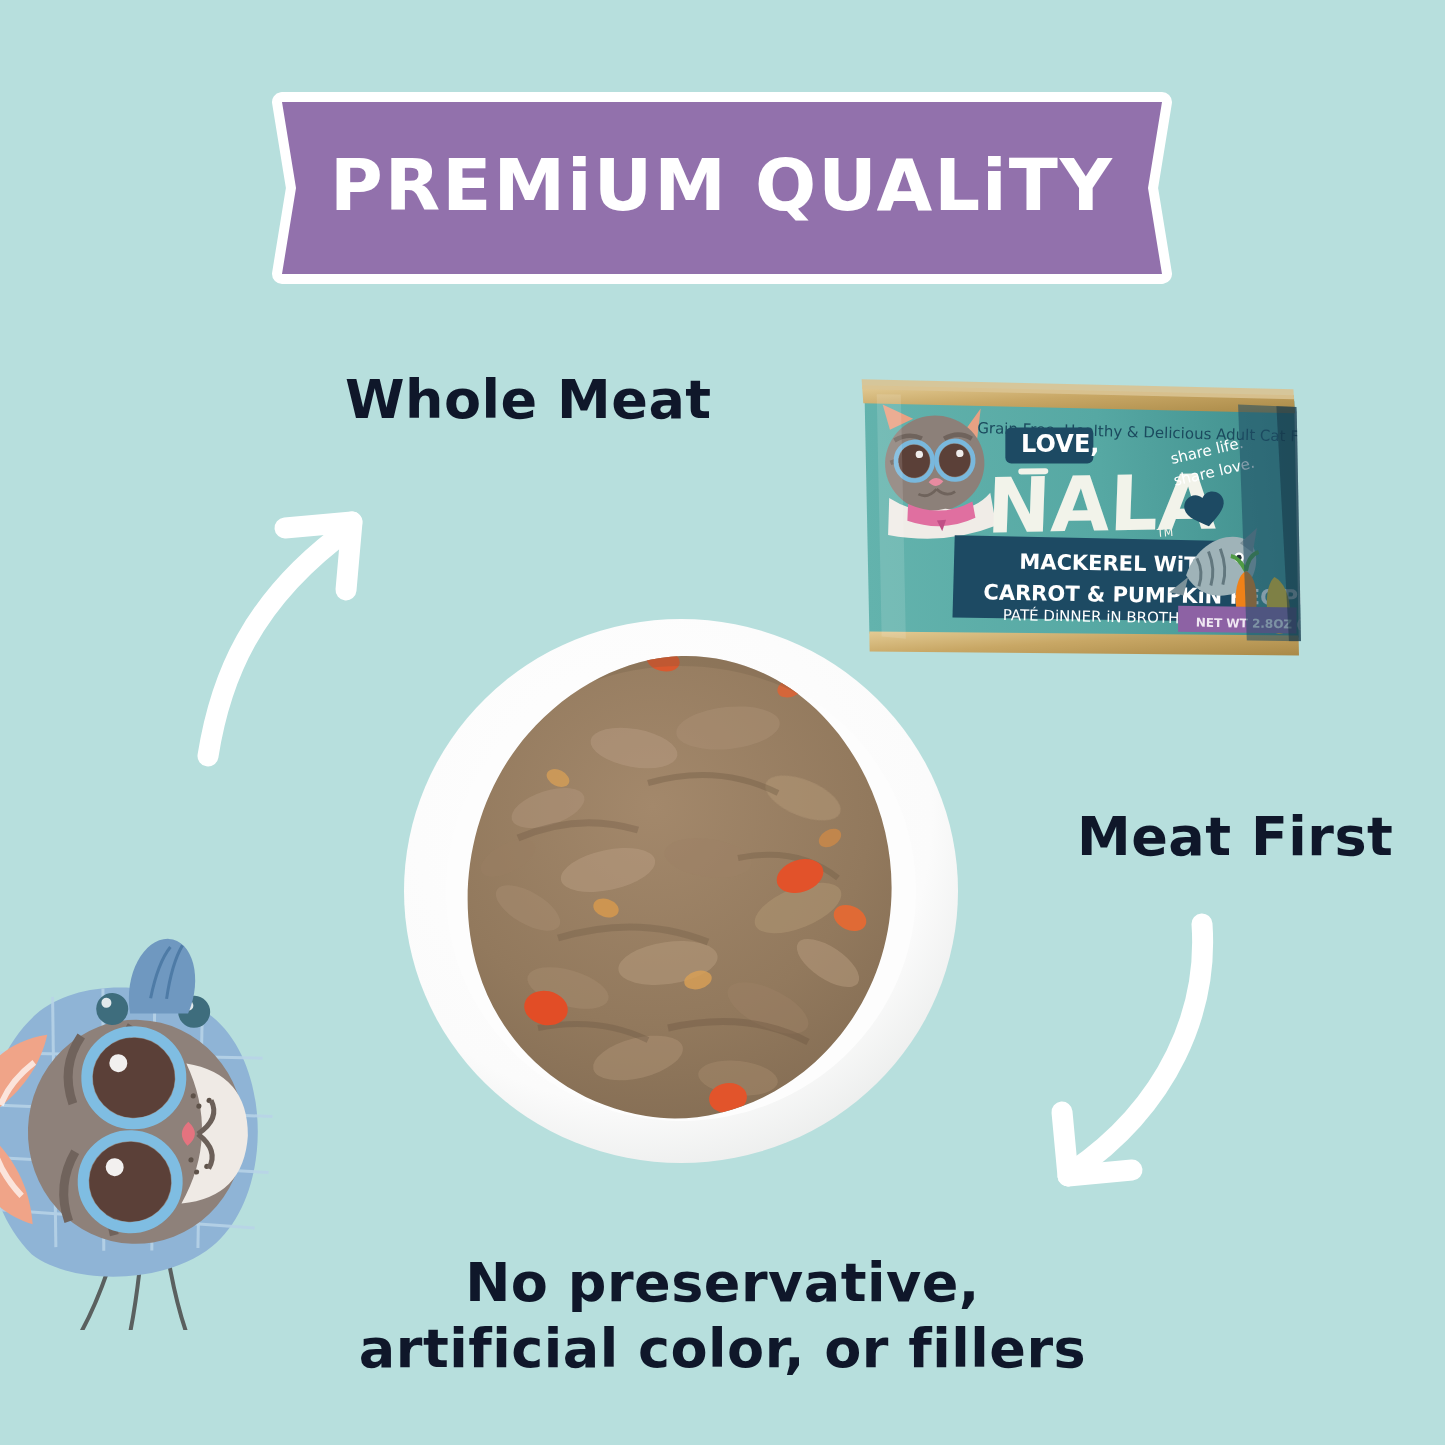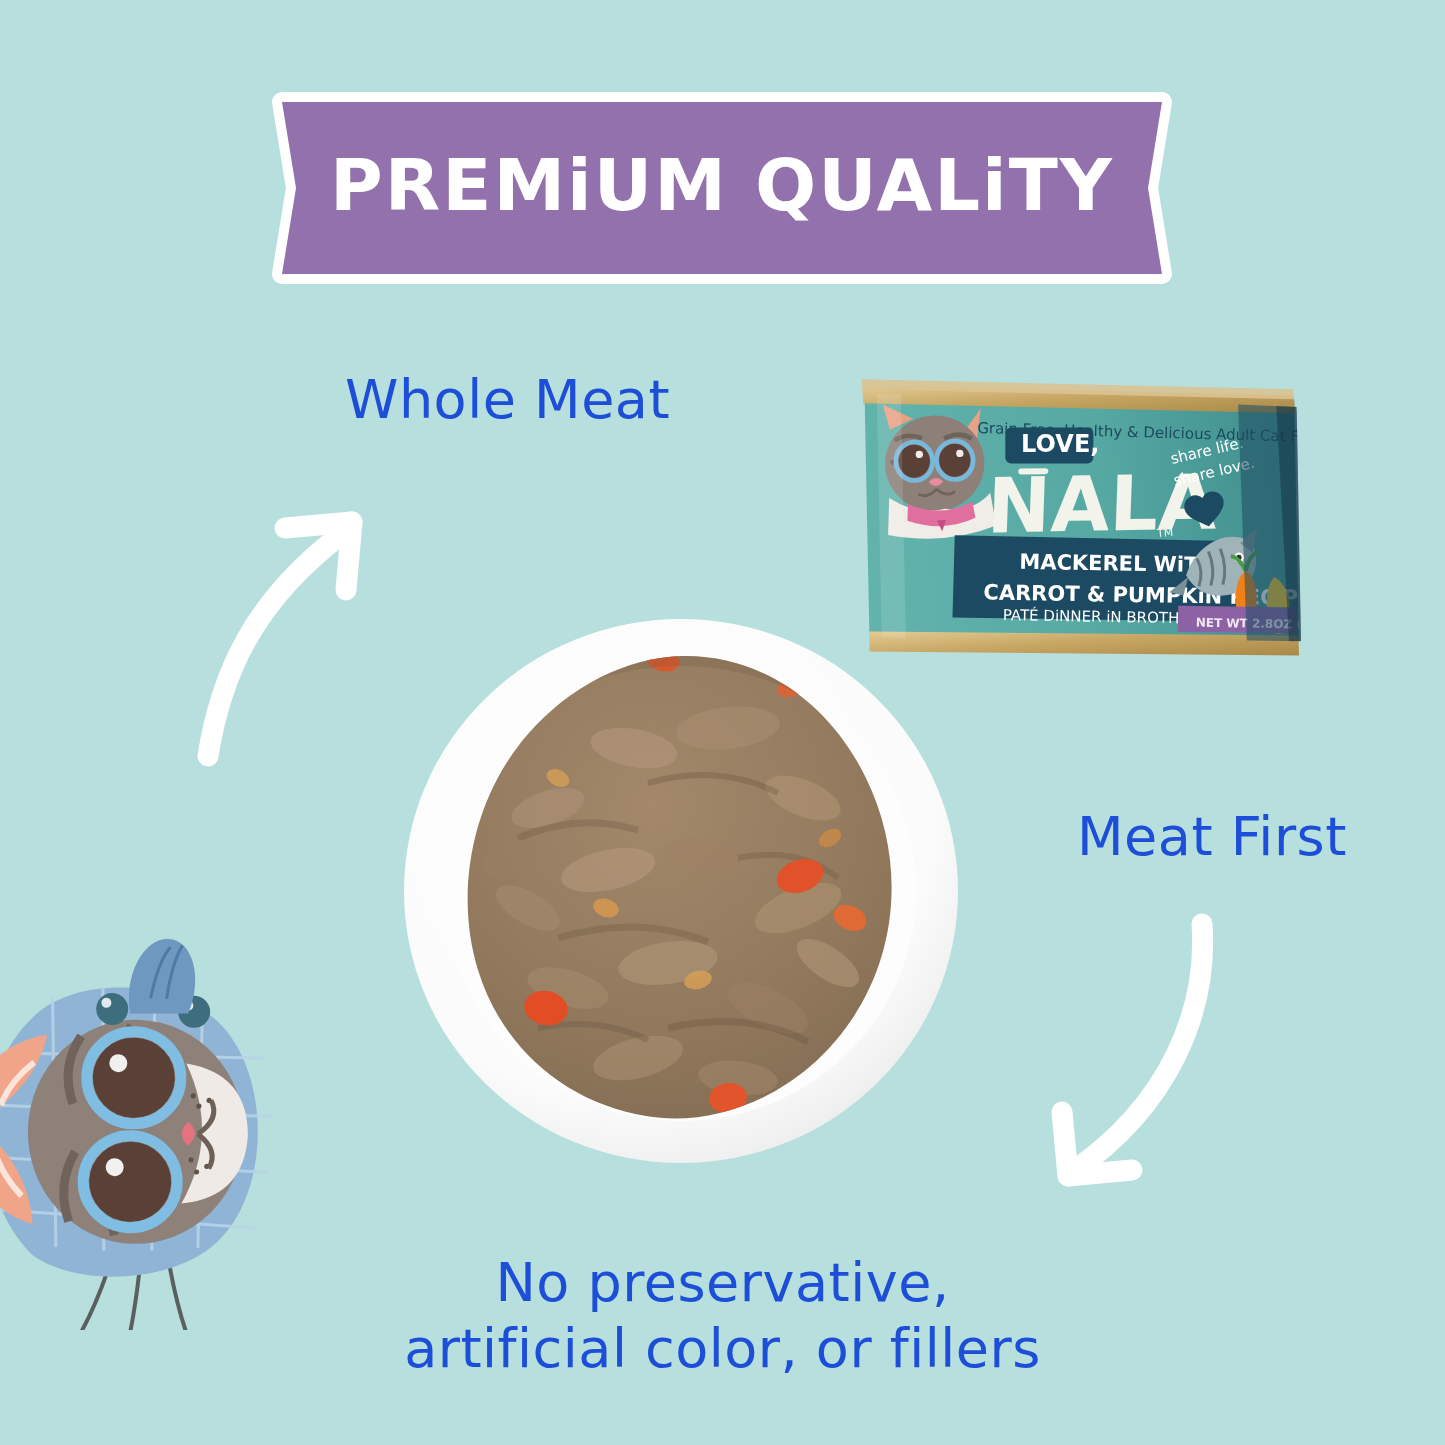--- a/index.html
+++ b/index.html
@@ -27,24 +27,24 @@
     letter-spacing:2px;
     text-transform:none;
     padding-bottom:6px;
     box-sizing:border-box;
     user-select:none;
   }
 
   
   .feat{
     position:absolute;
-    color:#1d4ed8;
+    color:#0f172a;
     font-family:"DejaVu Sans", sans-serif;
     font-size:54px;
-    font-weight:400;
+    font-weight:700;
     white-space:nowrap;
     letter-spacing:0.5px;
   }
   #feat-whole-meat{left:345px;top:368px;}
   #feat-grain-free{left:48px;top:805px;}
   #feat-meat-first{left:1077px;top:805px;}
   #feat-no-preservative{
     left:0;top:1250px;width:1445px;text-align:center;white-space:normal;
     line-height:1.22;
   }

